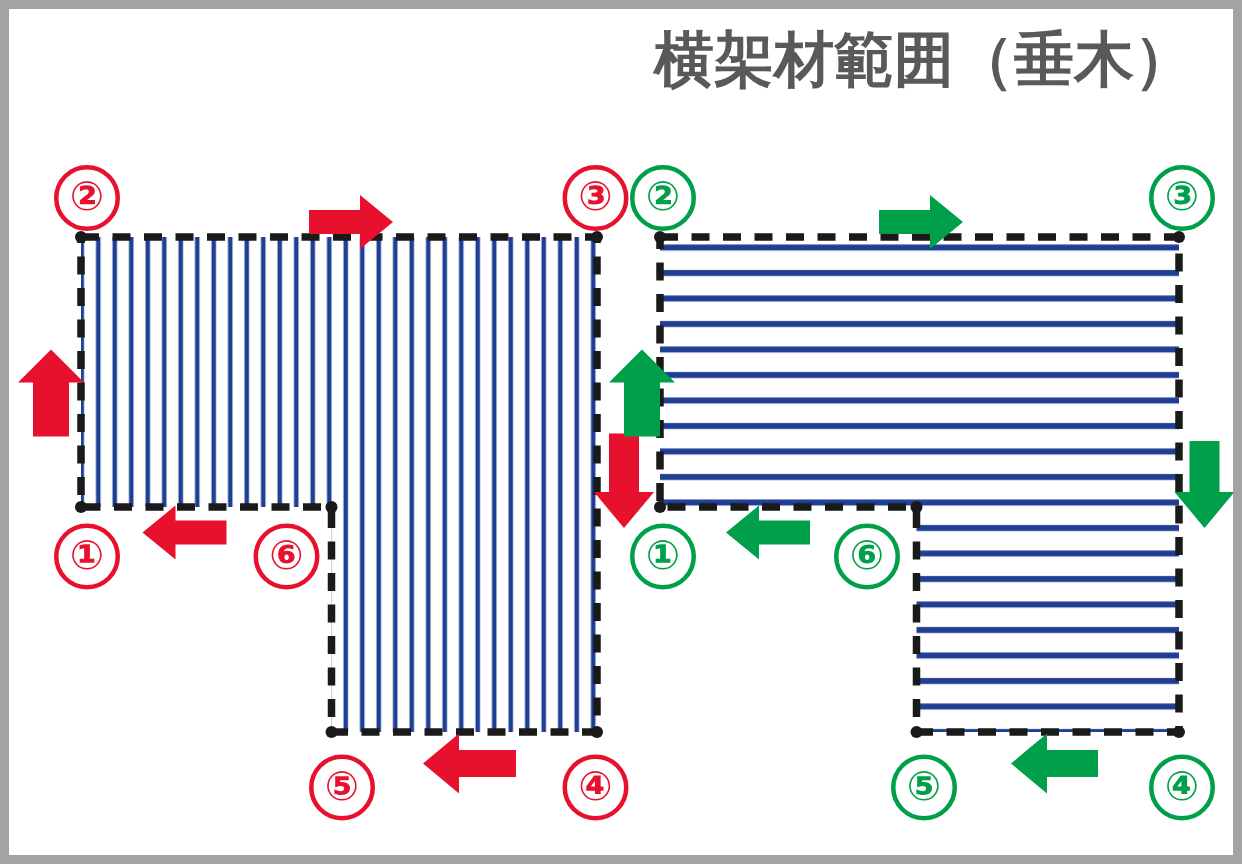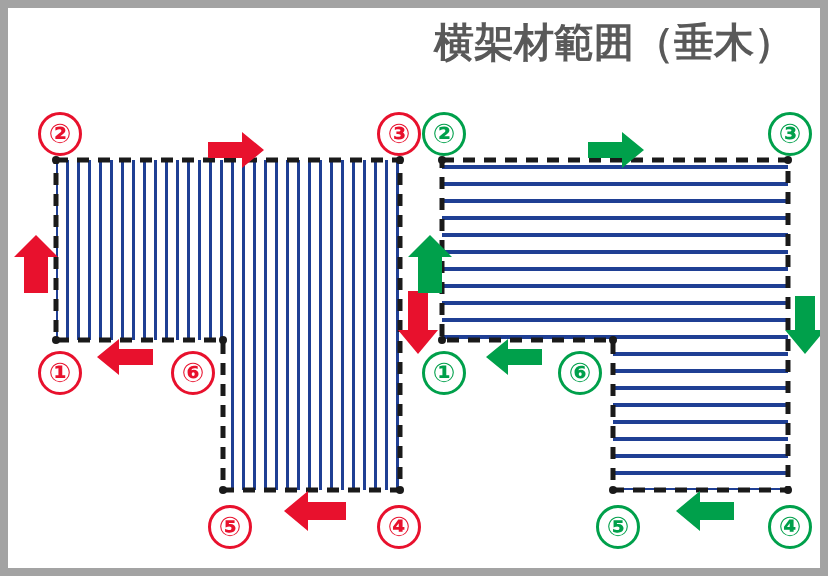--- a/index.html
+++ b/index.html
@@ -9,21 +9,21 @@
     background: #ffffff;
   }
   body {
     font-family: "DejaVu Sans", "Liberation Sans", sans-serif;
   }
   #canvas {
     position: relative;
     width: 828px;
     height: 576px;
     background: #ffffff;
-    border: 8px solid #a3a3a3;
+    border: 6px solid #a3a3a3;
     box-sizing: border-box;
     overflow: hidden;
   }
   #title {
     position: absolute;
     right: 26px;
     top: 14px;
     font-size: 40px;
     font-weight: bold;
     color: #595959;

